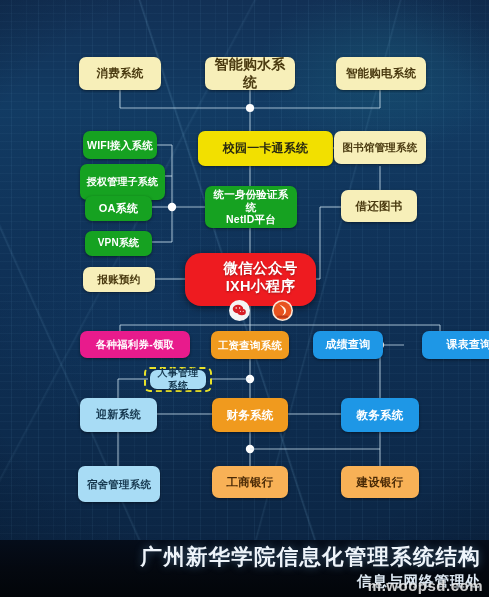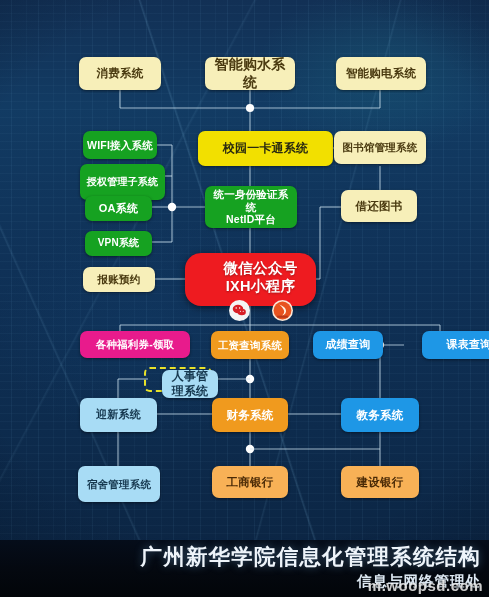--- a/index.html
+++ b/index.html
@@ -303,21 +303,21 @@
 
   <div class="node n-pink" style="left:80px; top:331px; width:110px; height:27px; font-size:10.5px;">各种福利券-领取</div>
 
   <div class="node n-orange" style="left:211px; top:331px; width:78px; height:28px; font-size:10.5px;">工资查询系统</div>
 
   <div class="node n-blue" style="left:313px; top:331px; width:70px; height:28px; font-size:11px;">成绩查询</div>
 
   <div class="node n-blue" style="left:422px; top:331px; width:94px; height:28px; font-size:11px;">课表查询</div>
 
   <div class="dashed-wrap" style="left:144px; top:367px; width:68px; height:25px;"></div>
-  <div class="node n-ltblue" style="left:150px; top:370px; width:56px; height:28px; font-size:12px;margin-left:12px;">人事管理系统</div>
+  <div class="node n-ltblue" style="left:150px; top:370px; width:56px; height:19px; font-size:10px;">人事管理系统</div>
 
   <div class="node n-ltblue" style="left:80px; top:398px; width:77px; height:34px; font-size:11px;">迎新系统</div>
 
   <div class="node n-orange" style="left:212px; top:398px; width:76px; height:34px; font-size:11.5px;">财务系统</div>
 
   <div class="node n-blue" style="left:341px; top:398px; width:78px; height:34px; font-size:11.5px;">教务系统</div>
 
   <div class="node n-ltblue" style="left:78px; top:466px; width:82px; height:36px; font-size:10.5px;">宿舍管理系统</div>
 
   <div class="node n-lightorange" style="left:212px; top:466px; width:76px; height:32px; font-size:11.5px;">工商银行</div>

